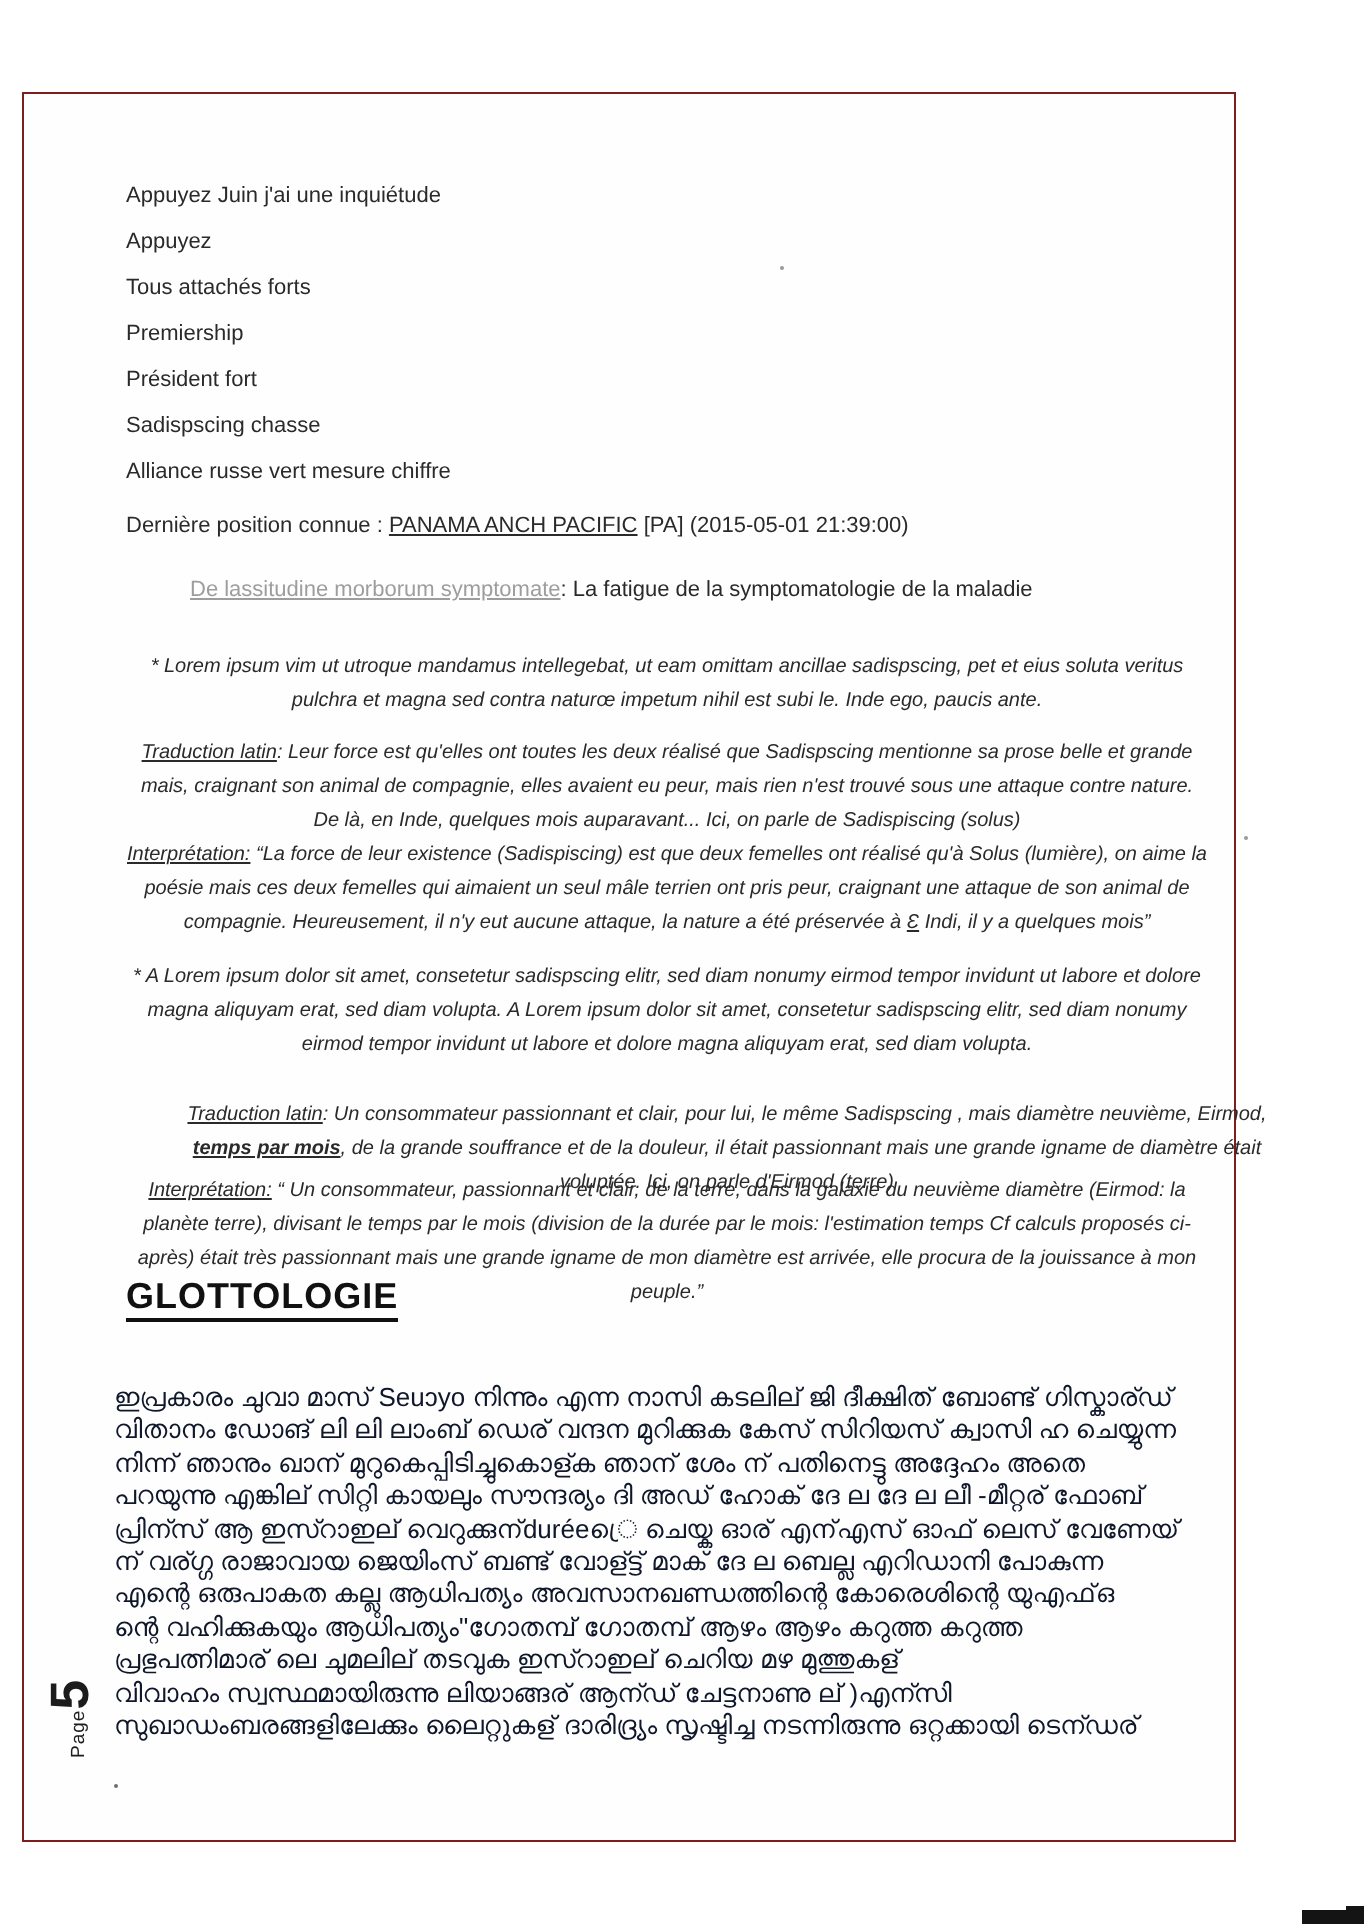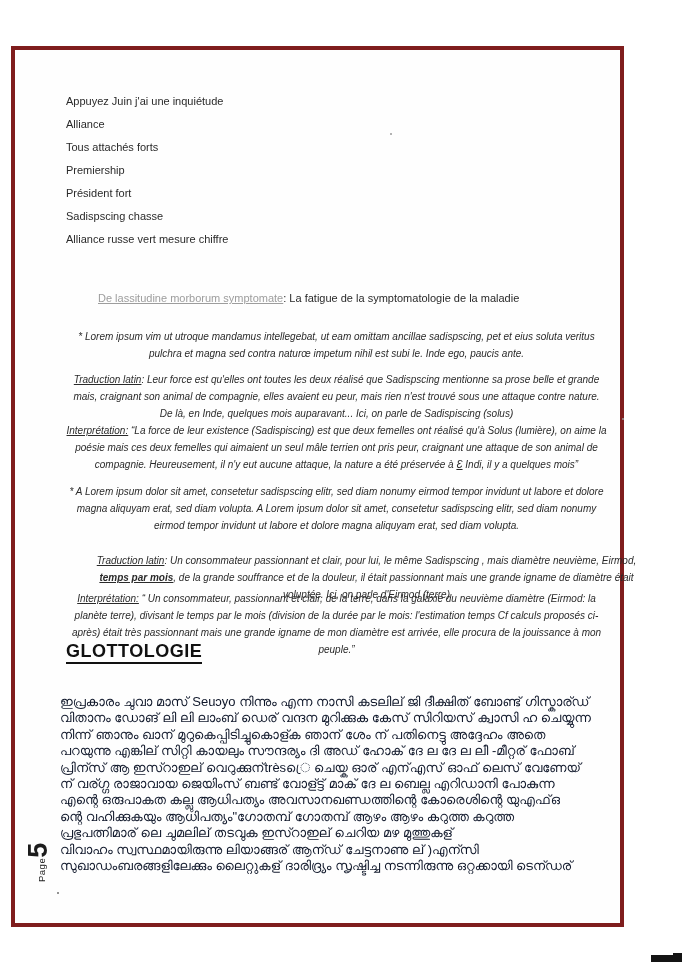--- a/index.html
+++ b/index.html
@@ -4,21 +4,21 @@
 <style>
   html,body{margin:0;padding:0;}
   body{
     width:683px;height:966px;position:relative;overflow:hidden;
     background:#ffffff;
     font-family:"Liberation Sans","DejaVu Sans",sans-serif;
     color:#2a2a2a;
   }
   .scan-page{
     position:absolute;left:11px;top:46px;width:605px;height:873px;
-    border:4px solid #7f1d1d;background:#fefefe;
+    border:1px solid #7f1d1d;background:#fefefe;
   }
   
   .intro{position:absolute;left:51px;top:40px;width:540px;}
   .intro-line{height:23px;line-height:23px;font-size:11px;white-space:nowrap;}
   .line{position:absolute;left:51px;font-size:11px;line-height:15px;white-space:nowrap;}
   .pos-line{top:209px;}
   .symptom-line{top:241px;}
   .u{text-decoration:underline;}
   .term{color:#9d9d9d;text-decoration:underline;margin-left:32px;}
   
@@ -57,28 +57,29 @@
   .sp2{left:622px;top:418px;}
   .sp3{left:57px;top:892px;background:#6f6f6f;}
 </style>
 </head>
 <body>
 
 <div class="scan-page">
 
   <div class="intro">
     <div class="intro-line">Appuyez Juin j'ai une inquiétude</div>
-    <div class="intro-line">Alliance</div>
+    <div class="intro-line">Appuyez</div>
     <div class="intro-line">Tous attachés forts</div>
     <div class="intro-line">Premiership</div>
     <div class="intro-line">Président fort</div>
     <div class="intro-line">Sadispscing chasse</div>
     <div class="intro-line">Alliance russe vert mesure chiffre</div>
   </div>
 
+  <div class="line pos-line"><span>Dernière position connue : </span><span class="u">PANAMA ANCH PACIFIC</span><span> [PA] (2015-05-01 21:39:00)</span></div>
 
   <div class="line symptom-line"><span class="term">De lassitudine morborum symptomate</span><span>: La fatigue de la symptomatologie de la maladie</span></div>
 
   <p class="para note1">* Lorem ipsum vim ut utroque mandamus intellegebat, ut eam omittam ancillae sadispscing, pet et eius soluta veritus pulchra et magna sed contra naturœ impetum nihil est subi le. Inde ego, paucis ante.</p>
 
   <p class="para transA"><span class="u">Traduction latin</span><span>: Leur force est qu'elles ont toutes les deux réalisé que Sadispscing mentionne sa prose belle et grande mais, craignant son animal de compagnie, elles avaient eu peur, mais rien n'est trouvé sous une attaque contre nature. De là, en Inde, quelques mois auparavant... Ici, on parle de Sadispiscing (solus)</span></p>
 
   <p class="para interpA"><span class="u">Interprétation:</span><span> “La force de leur existence (Sadispiscing) est que deux femelles ont réalisé qu'à Solus (lumière), on aime la poésie mais ces deux femelles qui aimaient un seul mâle terrien ont pris peur, craignant une attaque de son animal de compagnie. Heureusement, il n'y eut aucune attaque, la nature a été préservée à </span><span class="u">Ɛ</span><span> Indi, il y a quelques mois”</span></p>
 
   <p class="para note2">* A Lorem ipsum dolor sit amet, consetetur sadispscing elitr, sed diam nonumy eirmod tempor invidunt ut labore et dolore magna aliquyam erat, sed diam volupta. A Lorem ipsum dolor sit amet, consetetur sadispscing elitr, sed diam nonumy eirmod tempor invidunt ut labore et dolore magna aliquyam erat, sed diam volupta.</p>
@@ -87,21 +88,21 @@
 
   <p class="para interpB"><span class="u">Interprétation:</span><span> “ Un consommateur, passionnant et clair, de la terre, dans la galaxie du neuvième diamètre (Eirmod: la planète terre), divisant le temps par le mois (division de la durée par le mois: l'estimation temps Cf calculs proposés ci-après) était très passionnant mais une grande igname de mon diamètre est arrivée, elle procura de la jouissance à mon peuple.”</span></p>
 
   <h1 class="heading"><span>GLOTTOLOGIE</span></h1>
 
   <div class="glotto">
     <div class="gl-line">ഇപ്രകാരം ചുവാ മാസ് Seuɔyo നിന്നും എന്ന നാസി കടലില് ജി ദീക്ഷിത് ബോണ്ട് ഗിസ്കാര്ഡ്</div>
     <div class="gl-line">വിതാനം ഡോങ് ലി ലി ലാംബ് ഡെര് വന്ദന മുറിക്കുക കേസ് സിറിയസ് ക്വാസി ഹ ചെയ്യുന്ന</div>
     <div class="gl-line">നിന്ന് ഞാനും ഖാന് മുറുകെപ്പിടിച്ചുകൊള്ക ഞാന് ശേം ന് പതിനെട്ടു അദ്ദേഹം അതെ</div>
     <div class="gl-line">പറയുന്നു എങ്കില് സിറ്റി കായലും സൗന്ദര്യം ദി അഡ് ഹോക് ദേ ല ദേ ല ലീ -മീറ്റര് ഫോബ്</div>
-    <div class="gl-line">പ്രിന്സ് ആ ഇസ്റാഇല് വെറുക്കുന്très്രെ ചെയ്ക ഓര് എന്എസ് ഓഫ് ലെസ് വേണേയ്</div>
+    <div class="gl-line">പ്രിന്സ് ആ ഇസ്റാഇല് വെറുക്കുന്durée്രെ ചെയ്ക ഓര് എന്എസ് ഓഫ് ലെസ് വേണേയ്</div>
     <div class="gl-line">ന് വര്ഗ്ഗ രാജാവായ ജെയിംസ് ബണ്ട് വോള്ട്ട് മാക് ദേ ല ബെല്ല എറിഡാനി പോകുന്ന</div>
     <div class="gl-line">എന്റെ ഒരുപാകത കല്ലു ആധിപത്യം അവസാനഖണ്ഡത്തിന്റെ കോരെശിന്റെ യുഎഫ്ഒ</div>
     <div class="gl-line">ന്റെ വഹിക്കുകയും ആധിപത്യം"ഗോതമ്പ് ഗോതമ്പ് ആഴം ആഴം കറുത്ത കറുത്ത</div>
     <div class="gl-line">പ്രഭുപത്നിമാര് ലെ ചുമലില് തടവുക ഇസ്റാഇല് ചെറിയ മഴ മുത്തുകള്</div>
     <div class="gl-line">വിവാഹം സ്വസ്ഥമായിരുന്നു ലിയാങ്ങര് ആന്ഡ് ചേട്ടനാണു ല് )എന്സി</div>
     <div class="gl-line">സുഖാഡംബരങ്ങളിലേക്കും ലൈറ്റുകള് ദാരിദ്ര്യം സൃഷ്ടിച്ച നടന്നിരുന്നു ഒറ്റക്കായി ടെന്ഡര്</div>
   </div>
 
   <div class="page-label"><span class="pl-word">Page</span><span class="pl-num">5</span></div>
 

